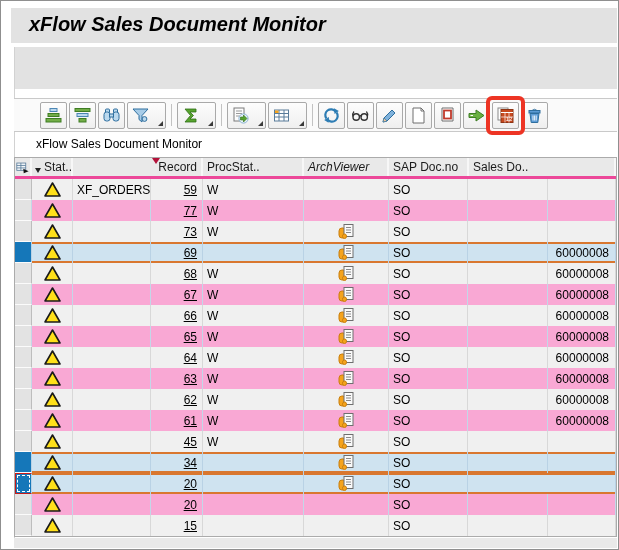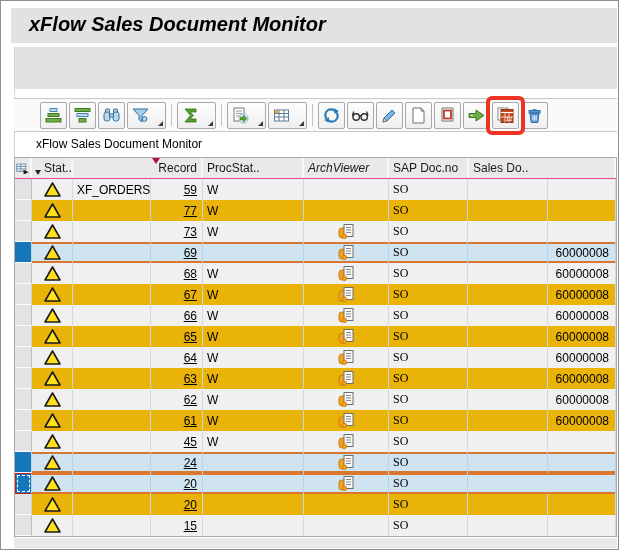--- a/index.html
+++ b/index.html
@@ -27,43 +27,43 @@
   .tsep{width:1px;height:22px;background:#C2C2C2;margin:0 3px;flex:0 0 auto;}
   .hl-wrap{position:relative;display:inline-flex;flex:0 0 auto;}
   .red-box{position:absolute;left:-6px;top:-6px;right:-6px;bottom:-6px;border:4px solid #ED3424;
            border-radius:6px;pointer-events:none;z-index:5;}
 
   .grid-title{left:35px;top:136px;font-size:12px;color:#000;}
 
   
   .grid{left:13px;right:1px;top:156px;box-sizing:border-box;border:1px solid #ABABAB;background:#fff;
         font-size:12px;color:#000;}
-  .hdr{display:flex;height:21px;background:#E9E9E9;border-bottom:1px solid #ec4899;box-sizing:border-box;}
+  .hdr{display:flex;height:21px;background:#E9E9E9;border-bottom:3px solid #ec4899;box-sizing:border-box;}
   .hcell{position:relative;box-sizing:border-box;display:flex;align-items:center;
          padding:0 3px 0 4px;border-right:2px solid #F7F7F7;white-space:nowrap;overflow:hidden;
          color:#1A1A1A;}
   .row{display:flex;height:21px;box-sizing:border-box;}
   .row.gray{background:#F0F0F0;}
-  .row.blue{background:#eab308;}
+  .row.blue{background:#f9a8d4;}
   .row.sel{background:#CFE3F0;box-shadow:inset 0 2px 0 #D9772F, inset 0 -2px 0 #D9772F;}
   .cell{box-sizing:border-box;display:flex;align-items:center;padding:0 3px 0 4px;
         border-right:1px solid #D8D8D8;white-space:nowrap;overflow:hidden;}
   .row.blue .cell{border-right-color:#C3D7E8;}
   .row.sel .cell{border-right-color:#B9D2E5;}
 
   .c-sel{width:17px;padding:0;background:#E3E3E3;border-right:1px solid #BDBDBD;
          border-bottom:1px solid #FBFBFB;}
   .c-sel.on{background:#1577B9;}
   .c-sel.focus{border:1px solid #C71A1A;outline:1px dashed #FFFFFF;outline-offset:-3px;}
   .c-stat{width:41px;justify-content:center;}
   .c-if_appl{width:78px;}
   .c-record{width:52px;justify-content:flex-end;padding-right:5px;}
   .c-procstat{width:101px;}
   .c-archviewer{width:85px;justify-content:center;}
-  .c-record_type{width:79px;font-family:Liberation Serif, serif;}
+  .c-record_type{width:79px;}
   .c-sap_doc_no{width:80px;}
   .c-sales_doc{flex:1;justify-content:flex-end;padding-right:6px;}
 
   .h-sel{width:17px;padding:0 1px;}
   .h-stat{width:41px;padding-left:12px;}
   .h-if_appl{width:78px;margin-top:25px;}
   .h-record{width:52px;justify-content:flex-end;padding-right:4px;}
   .h-procstat{width:101px;}
   .h-archviewer{width:85px;font-style:italic;}
   .h-record_type{width:79px;}
@@ -541,21 +541,21 @@
         </div>
         <div class="row blue sel">
           <div class="cell c-sel on"></div>
           <div class="cell c-stat">
             <svg width="17" height="15" viewBox="0 0 17 15">
     <polygon points="8.5,1 16,14 1,14" fill="#FFE01A" stroke="#1A1A1A" stroke-width="1.6" stroke-linejoin="round"></polygon>
   </svg>
           </div>
           <div class="cell c-if_appl"></div>
           <div class="cell c-record">
-            <span class="lnk">24</span>
+            <span class="lnk">34</span>
           </div>
           <div class="cell c-procstat"></div>
           <div class="cell c-archviewer">
             <svg width="17" height="17" viewBox="0 0 17 17">
     <rect x="1" y="5" width="7" height="10" rx="3" fill="#F5A31C" stroke="#C97F0E"></rect>
     <rect x="6" y="1.5" width="9" height="12" fill="#FAFAFA" stroke="#6E6E6E"></rect>
     <path d="M8,4.5 h5 M8,7 h5 M8,9.5 h5" stroke="#8A8A8A" fill="none"></path>
     <rect x="4.5" y="11" width="4" height="4.5" rx="2" fill="#F5A31C" stroke="#C97F0E"></rect>
   </svg>
           </div>

